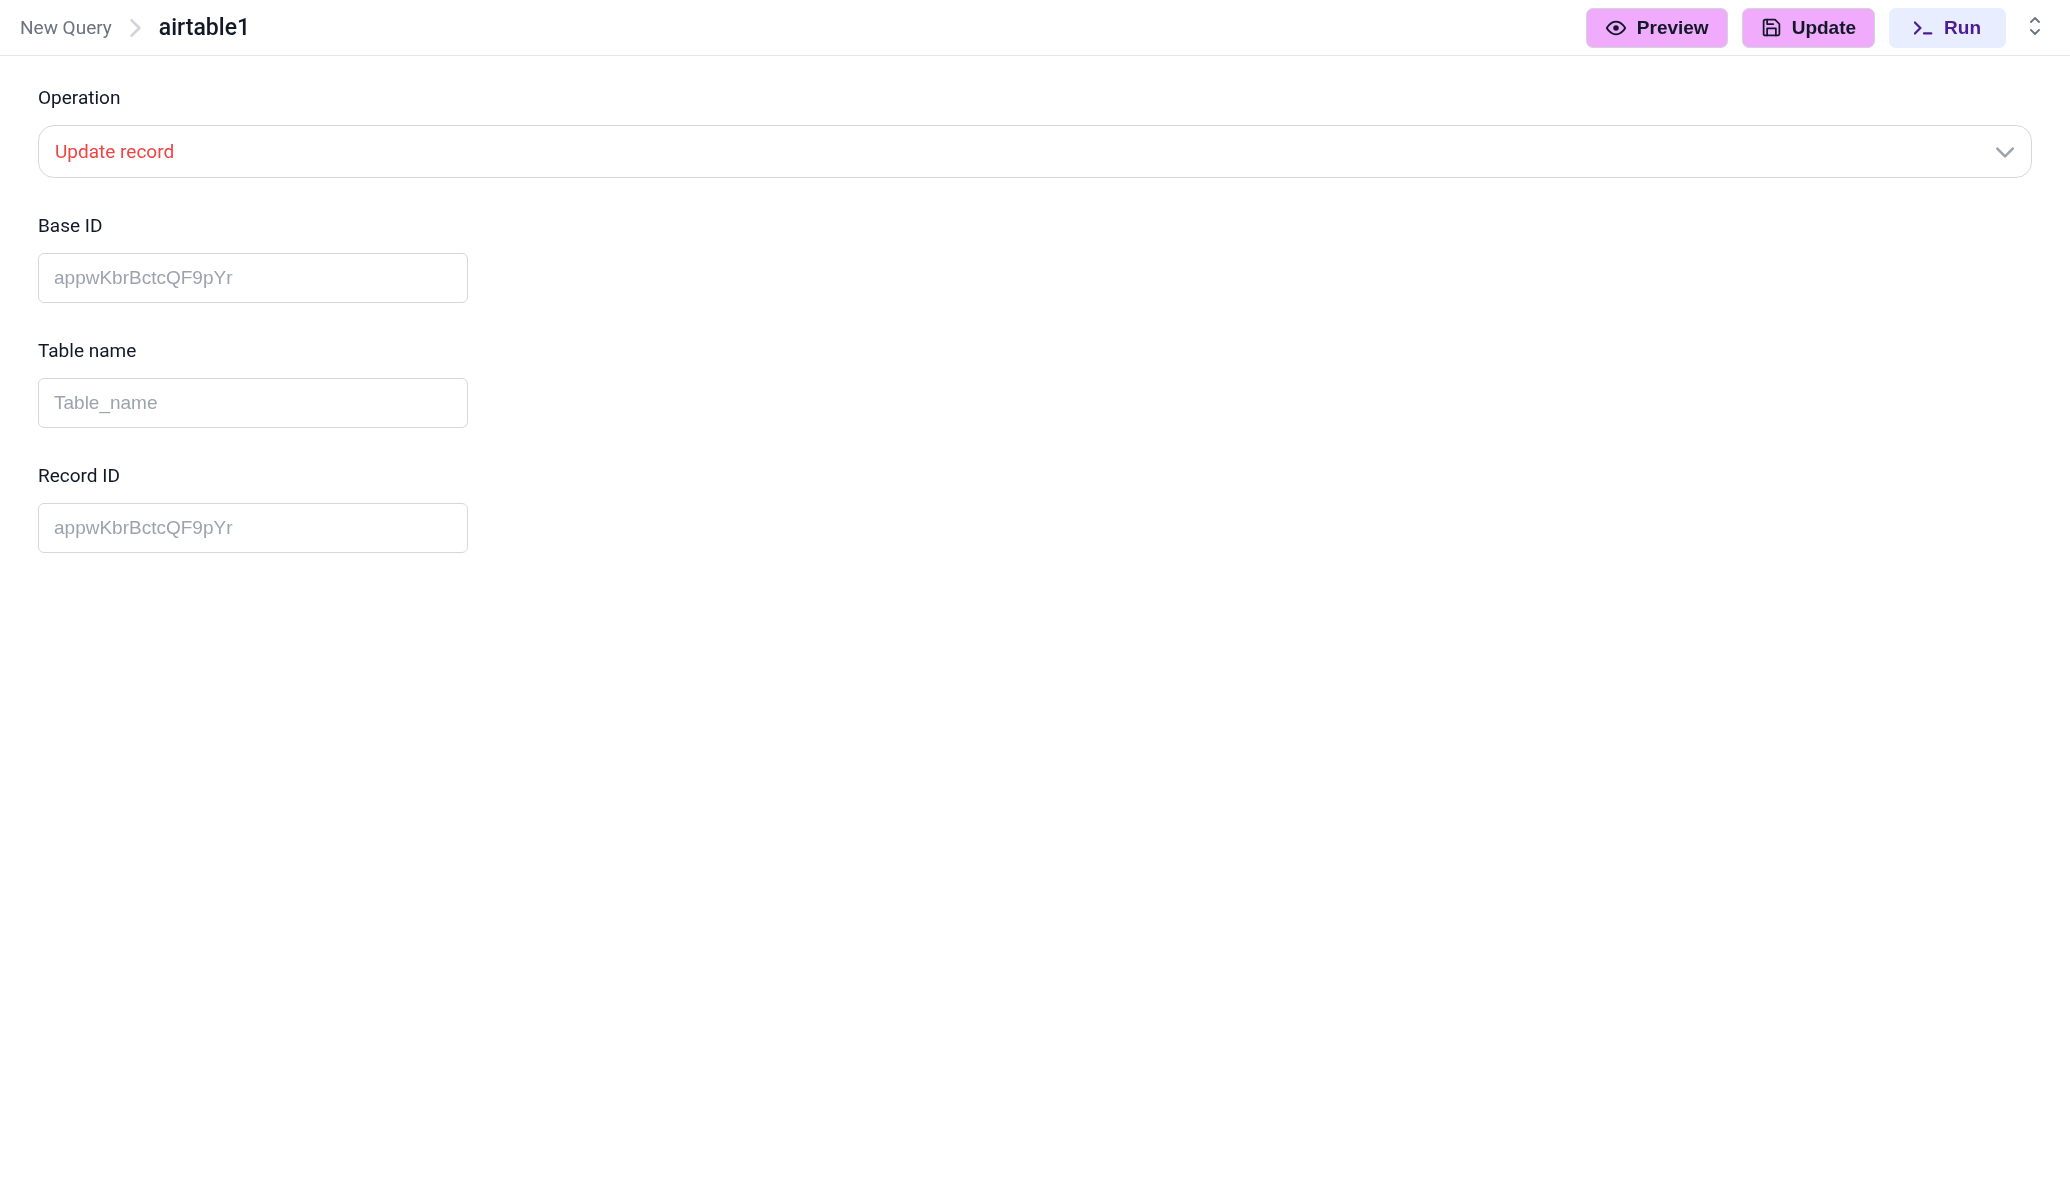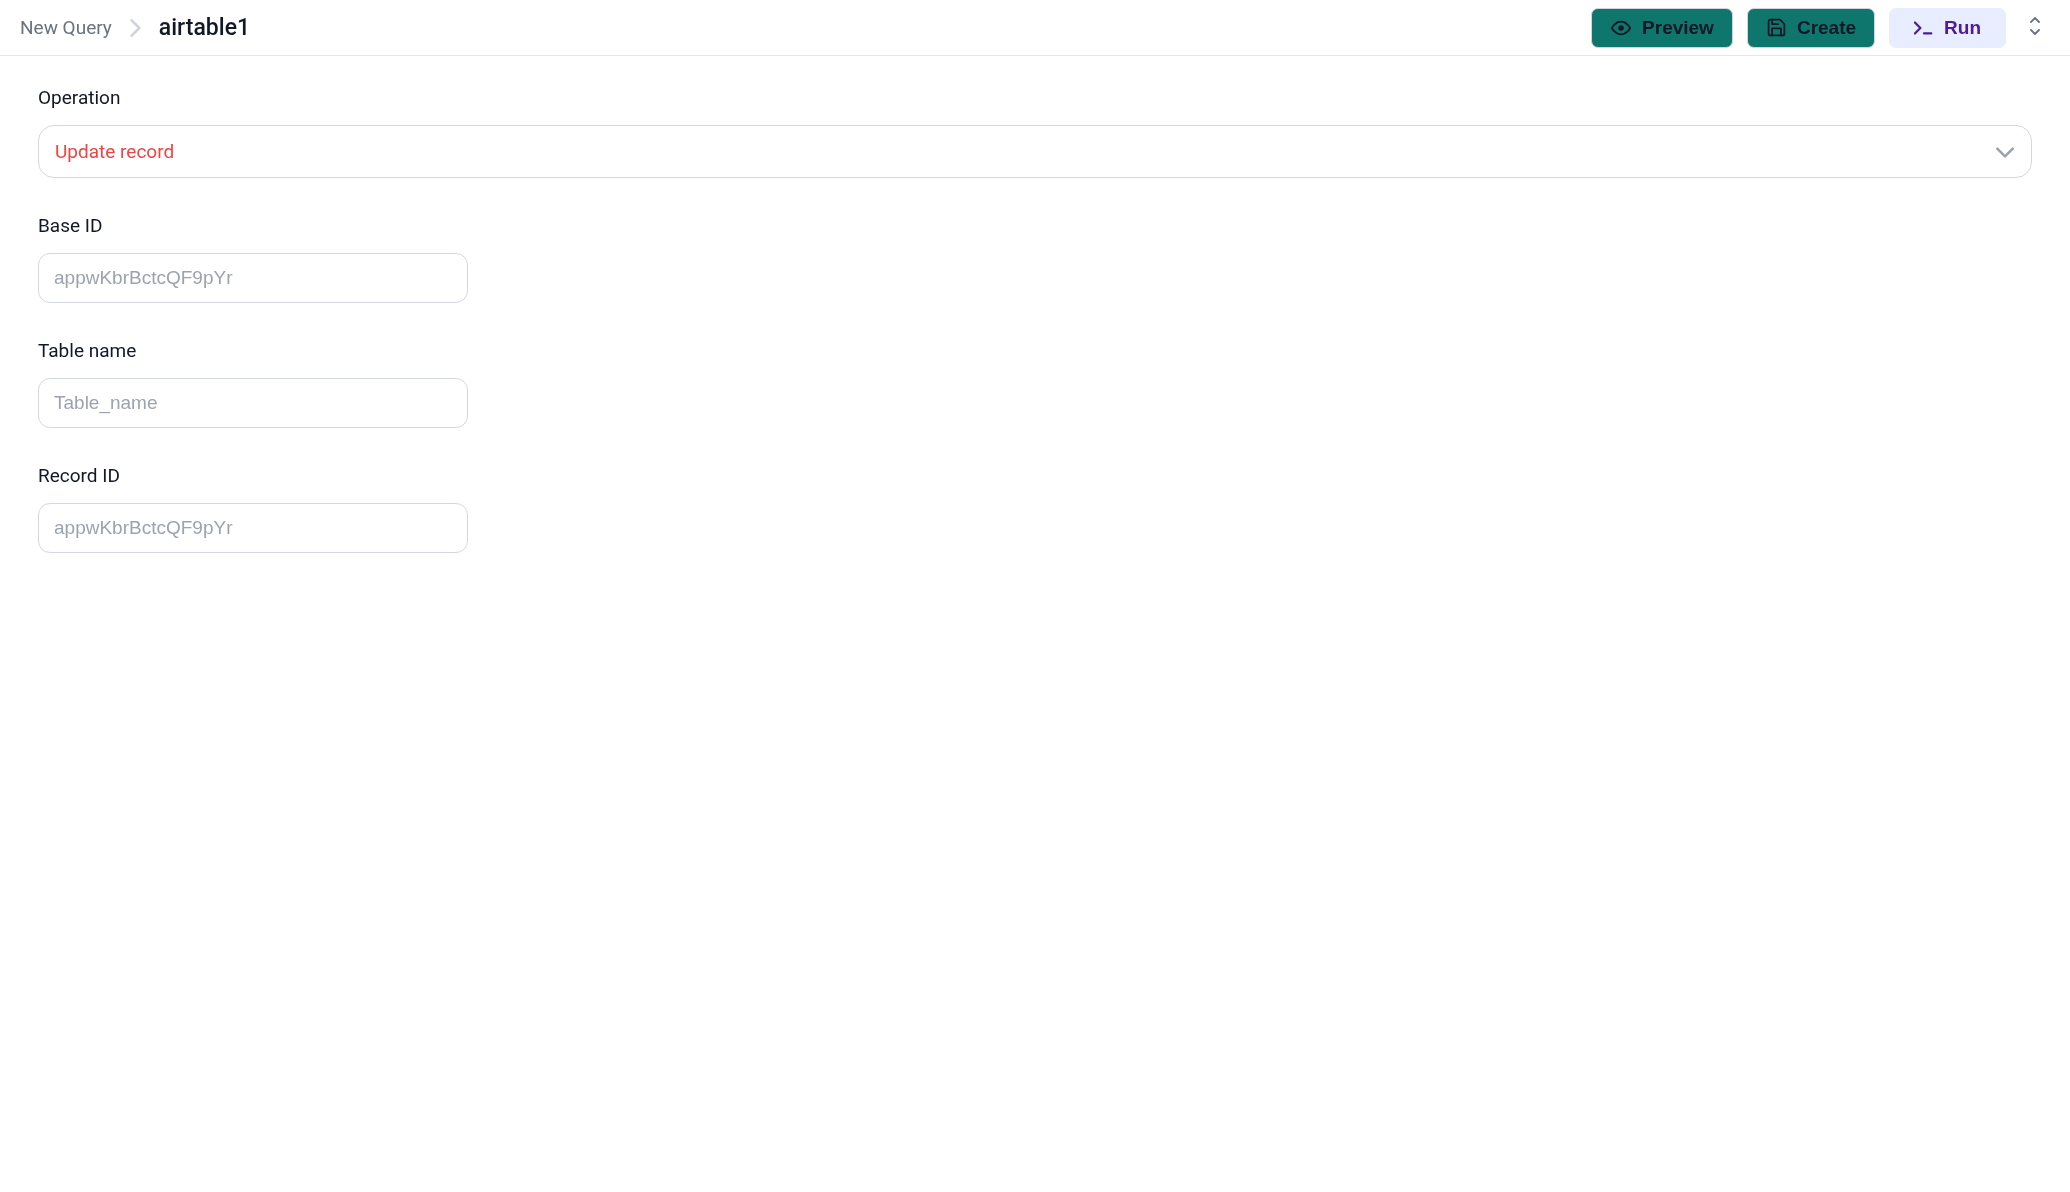--- a/index.html
+++ b/index.html
@@ -47,21 +47,21 @@
       align-items: center;
       gap: 14px;
     }
     .btn {
       display: inline-flex;
       align-items: center;
       gap: 10px;
       padding: 8px 18px;
       border: 1px solid #d1d5db;
       border-radius: 7px;
-      background: #0f766e;
+      background: #f0abfc;
       font-size: 19px;
       font-weight: 600;
       color: #111827;
       cursor: pointer;
       height: 40px;
     }
     .btn-run {
       background: #e8edff;
       border-color: #e8edff;
       color: #4c1d95;
@@ -119,21 +119,21 @@
       right: 18px;
       top: 50%;
       transform: translateY(-50%);
       color: #9ca3af;
       pointer-events: none;
     }
     .text-input {
       width: 430px;
       padding: 13px 15px;
       border: 1px solid #d4d8de;
-      border-radius: 12px;
+      border-radius: 6px;
       font-size: 19px;
       color: #111827;
       background: #ffffff;
     }
     .text-input::placeholder {
       color: #9ca3af;
     }
     
     .code-editor {
       background: #f3f5f8;
@@ -181,21 +181,21 @@
     </button>
 
     <button class="btn">
       <span class="btn-icon">
         <svg width="21" height="21" viewBox="0 0 24 24" fill="none">
           <path d="M19 21H5a2 2 0 0 1-2-2V5a2 2 0 0 1 2-2h11l5 5v11a2 2 0 0 1-2 2z" stroke="currentColor" stroke-width="2" stroke-linecap="round" stroke-linejoin="round"></path>
           <path d="M17 21v-8H7v8" stroke="currentColor" stroke-width="2" stroke-linecap="round" stroke-linejoin="round"></path>
           <path d="M7 3v5h7" stroke="currentColor" stroke-width="2" stroke-linecap="round" stroke-linejoin="round"></path>
         </svg>
       </span>
-      <span>Create</span>
+      <span>Update</span>
     </button>
 
     <button class="btn btn-run">
       <span class="btn-icon">
         <svg width="20" height="16" viewBox="0 0 22 16" fill="none">
           <path d="M1 2 L7 8 L1 14" stroke="currentColor" stroke-width="2.5" stroke-linecap="round" stroke-linejoin="round"></path>
           <path d="M11 14 L19 14" stroke="currentColor" stroke-width="2.5" stroke-linecap="round"></path>
         </svg>
       </span>
       <span>Run</span>

